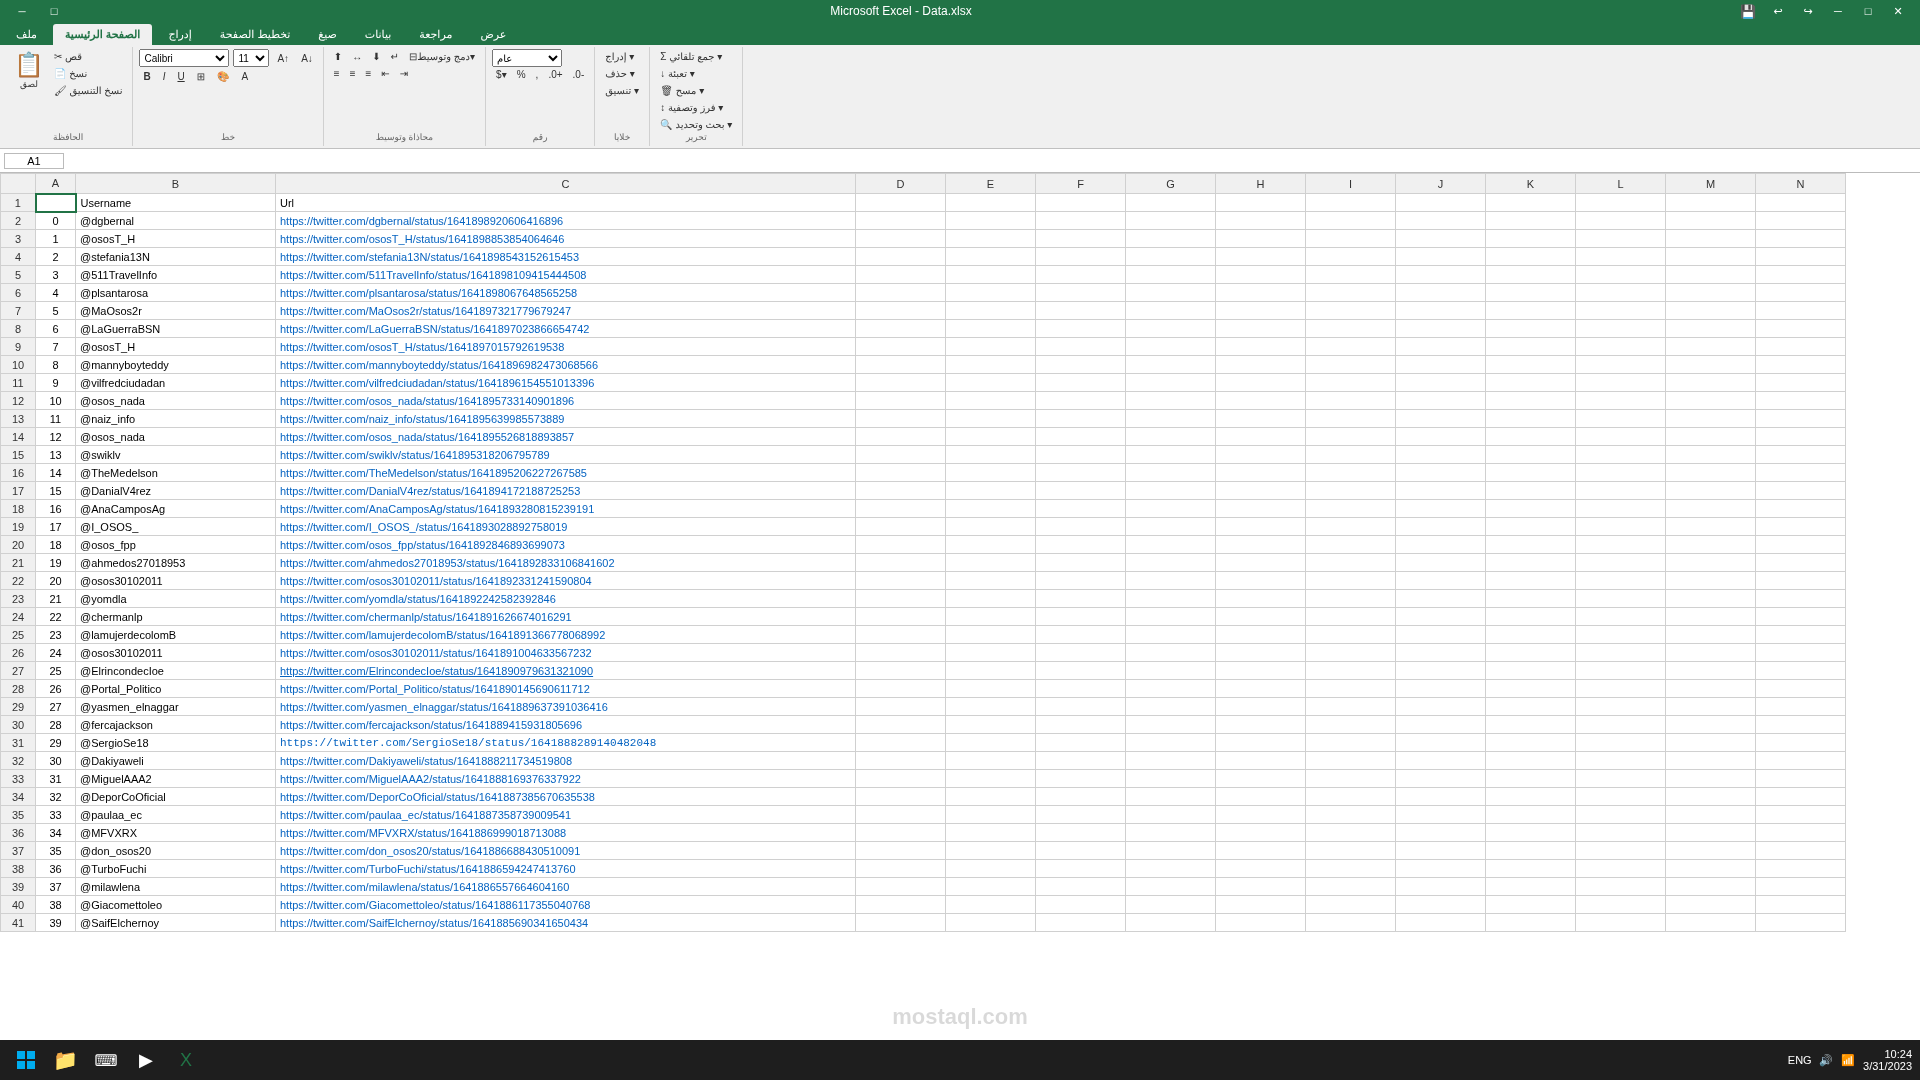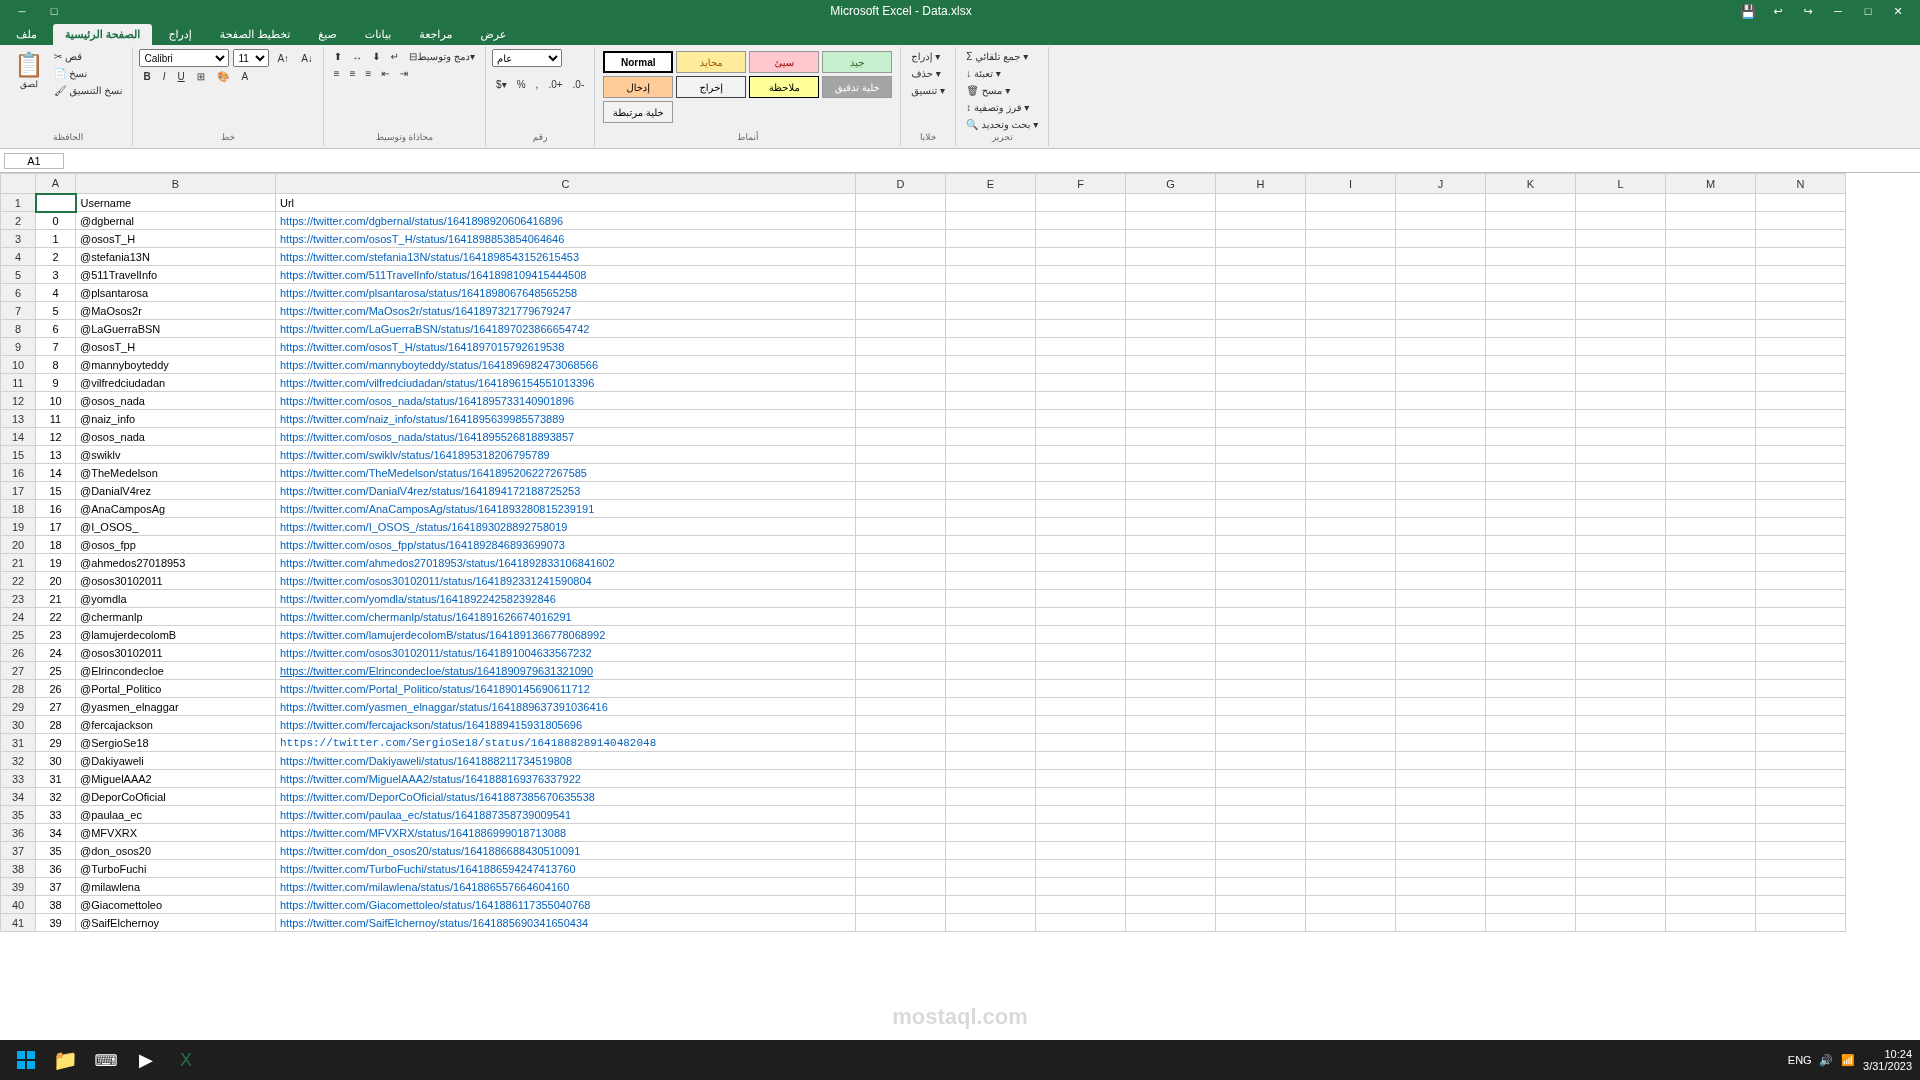--- a/index.html
+++ b/index.html
@@ -354,59 +354,37 @@
           <span class="ribbon-btn-small">≡</span>
           <span class="ribbon-btn-small">≡</span>
           <span class="ribbon-btn-small">⇤</span>
           <span class="ribbon-btn-small">⇥</span>
         </div>
       </div>
       <div class="ribbon-group-label">محاذاة وتوسيط</div>
     </div>
 
     <div class="ribbon-group">
-      <div class="ribbon-group-content" style="flex-direction:column;gap:10px;">
+      <div class="ribbon-group-content" style="flex-direction:column;gap:0;">
         <div style="display:flex;align-items:center;gap:2px;">
           <select style="font-size:10px;width:70px;height:18px;">
             <option>عام</option>
           </select>
         </div>
         <div style="display:flex;gap:2px;align-items:center;">
           <span class="ribbon-btn-small">$▾</span>
           <span class="ribbon-btn-small">%</span>
           <span class="ribbon-btn-small">,</span>
           <span class="ribbon-btn-small">.0+</span>
           <span class="ribbon-btn-small">.0-</span>
         </div>
       </div>
       <div class="ribbon-group-label">رقم</div>
     </div>
 
-    <div class="ribbon-group" style="min-width:200px;">
-      <div class="ribbon-group-content">
-        <div style="display:flex;flex-direction:column;gap:3px;padding:2px;">
-          <div style="display:flex;gap:3px;">
-            <div class="style-box style-normal">Normal</div>
-            <div class="style-box style-neutral">محايد</div>
-            <div class="style-box style-bad">سيئ</div>
-            <div class="style-box style-good">جيد</div>
-          </div>
-          <div style="display:flex;gap:3px;">
-            <div class="style-box style-input">إدخال</div>
-            <div class="style-box style-output">إخراج</div>
-            <div class="style-box style-note">ملاحظة</div>
-            <div class="style-box style-check">خلية تدقيق</div>
-          </div>
-          <div style="display:flex;gap:3px;">
-            <div class="style-box style-linked">خلية مرتبطة</div>
-          </div>
-        </div>
-      </div>
-      <div class="ribbon-group-label">أنماط</div>
-    </div>
 
     <div class="ribbon-group">
       <div class="ribbon-group-content" style="flex-direction:column;gap:2px;">
         <div class="ribbon-btn-small">إدراج ▾</div>
         <div class="ribbon-btn-small">حذف ▾</div>
         <div class="ribbon-btn-small">تنسيق ▾</div>
       </div>
       <div class="ribbon-group-label">خلايا</div>
     </div>
 

